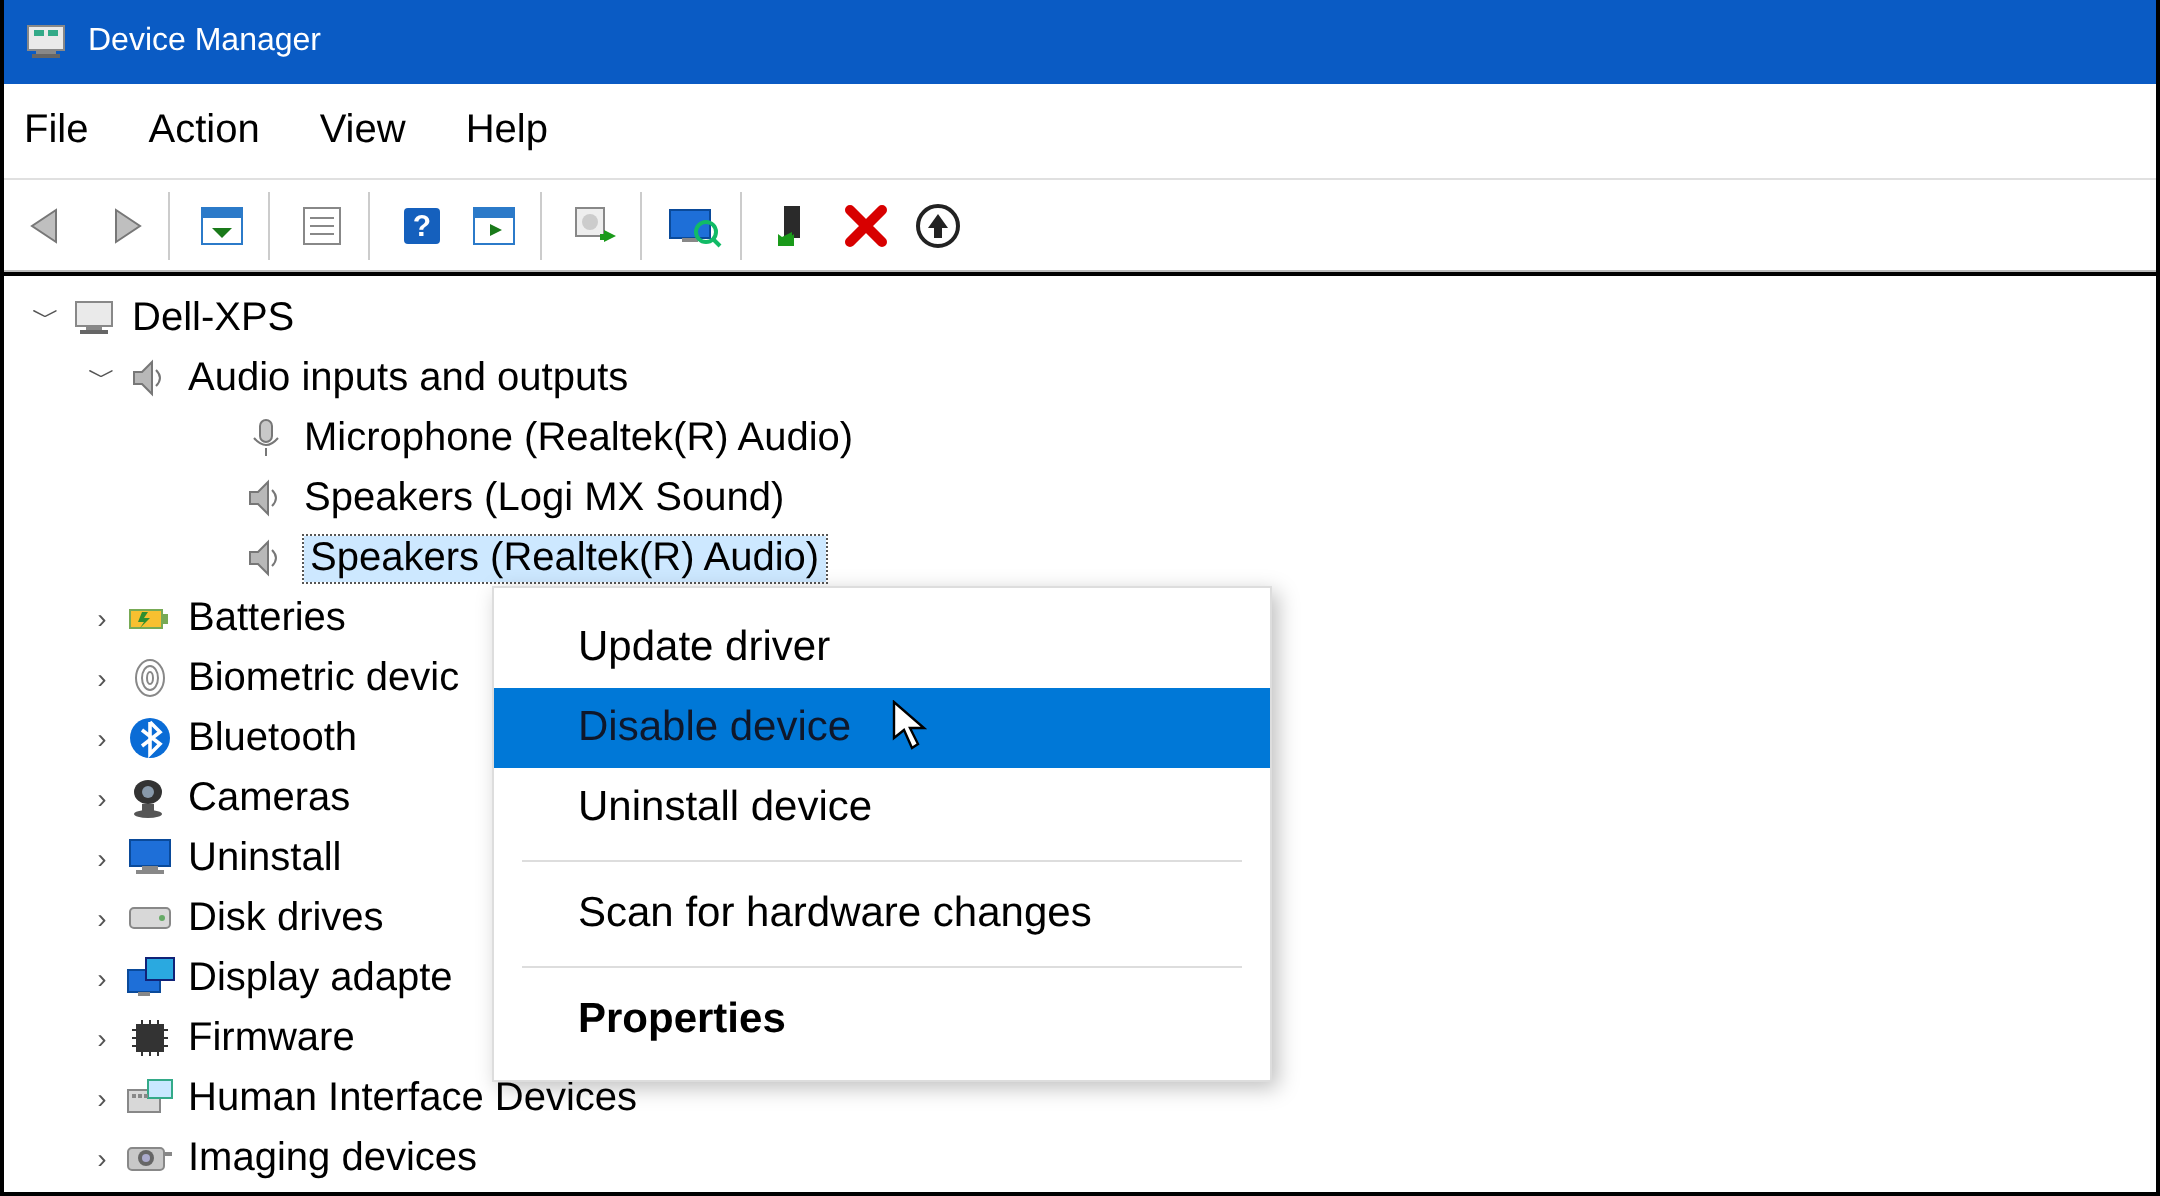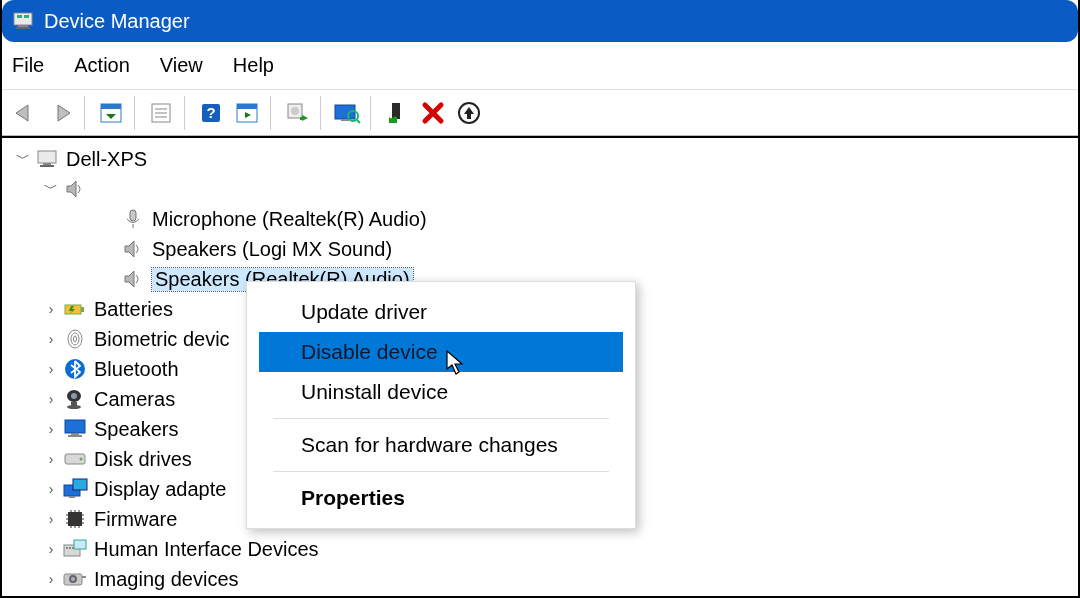--- a/index.html
+++ b/index.html
@@ -16,23 +16,22 @@
     border-top: none;
   }
   
   .titlebar {
     height: 42px;
     background: #0a5bc4;
     color: #fff;
     display: flex;
     align-items: center;
     padding-left: 10px;
-    font-size: 20px;
+    font-size: 16px;
     font-weight: 400;
-    border-radius: 12px;
   }
   .titlebar .icon-slot {
     margin-right: 10px;
     display: flex;
     align-items: center;
   }
   
   .menubar {
     height: 48px;
     display: flex;
@@ -95,26 +94,26 @@
     padding: 0 3px;
     text-align: right;
   }
   .ind0 { padding-left: 4px; }
   .ind1 { padding-left: 32px; }
   .ind2 { padding-left: 90px; }
   
   .context-menu {
     position: absolute;
     left: 244px;
-    top: 281px;
+    top: 293px;
     width: 390px;
     background: #fff;
     border: 1px solid #ddd;
     box-shadow: 3px 3px 10px rgba(0,0,0,0.25);
-    padding: 10px 12px;
+    padding: 10px 0;
     font-size: 21px;
   }
   .context-menu .mi {
     padding: 6px 42px;
     height: 40px;
     display:flex;
     align-items:center;
   }
   .context-menu .mi.highlight {
     background: #0078d7;
@@ -256,20 +255,21 @@
   </div>
 
   <div class="tree-row ind1">
     <span class="expander">﹀</span>
     <span class="node-icon">
       <svg width="22" height="22" viewBox="0 0 22 22">
           <polygon points="3,8 7,8 12,3 12,19 7,14 3,14" fill="#b8b8b8" stroke="#777"></polygon>
           <path d="M14 7 Q18 11 14 15" fill="none" stroke="#777"></path>
         </svg>
     </span>
+    <span class="label">Audio inputs and outputs</span>
   </div>
 
   <div class="tree-row ind2">
     <span class="expander"></span>
     <span class="node-icon">
       <svg width="20" height="22" viewBox="0 0 20 22">
           <rect x="7" y="2" width="6" height="11" rx="3" fill="#c8c8c8" stroke="#777"></rect>
           <path d="M4 11 Q10 18 16 11" fill="none" stroke="#777"></path>
           <line x1="10" y1="16" x2="10" y2="20" stroke="#777"></line>
         </svg>
@@ -349,21 +349,21 @@
 
   <div class="tree-row ind1">
     <span class="expander">›</span>
     <span class="node-icon">
       <svg width="24" height="22" viewBox="0 0 24 22">
           <rect x="2" y="2" width="20" height="13" fill="#1e6fd8" stroke="#0a4a9a"></rect>
           <rect x="8" y="15" width="8" height="2" fill="#888"></rect>
           <rect x="5" y="17" width="14" height="2" fill="#888"></rect>
         </svg>
     </span>
-    <span class="label">Speakers</span>
+    <span class="label">Uninstall</span>
   </div>
 
   <div class="tree-row ind1">
     <span class="expander">›</span>
     <span class="node-icon">
       <svg width="24" height="18" viewBox="0 0 24 18">
           <rect x="2" y="4" width="20" height="10" rx="2" fill="#d8d8d8" stroke="#888"></rect>
           <circle cx="18" cy="9" r="1.5" fill="#6a6"></circle>
         </svg>
     </span>

